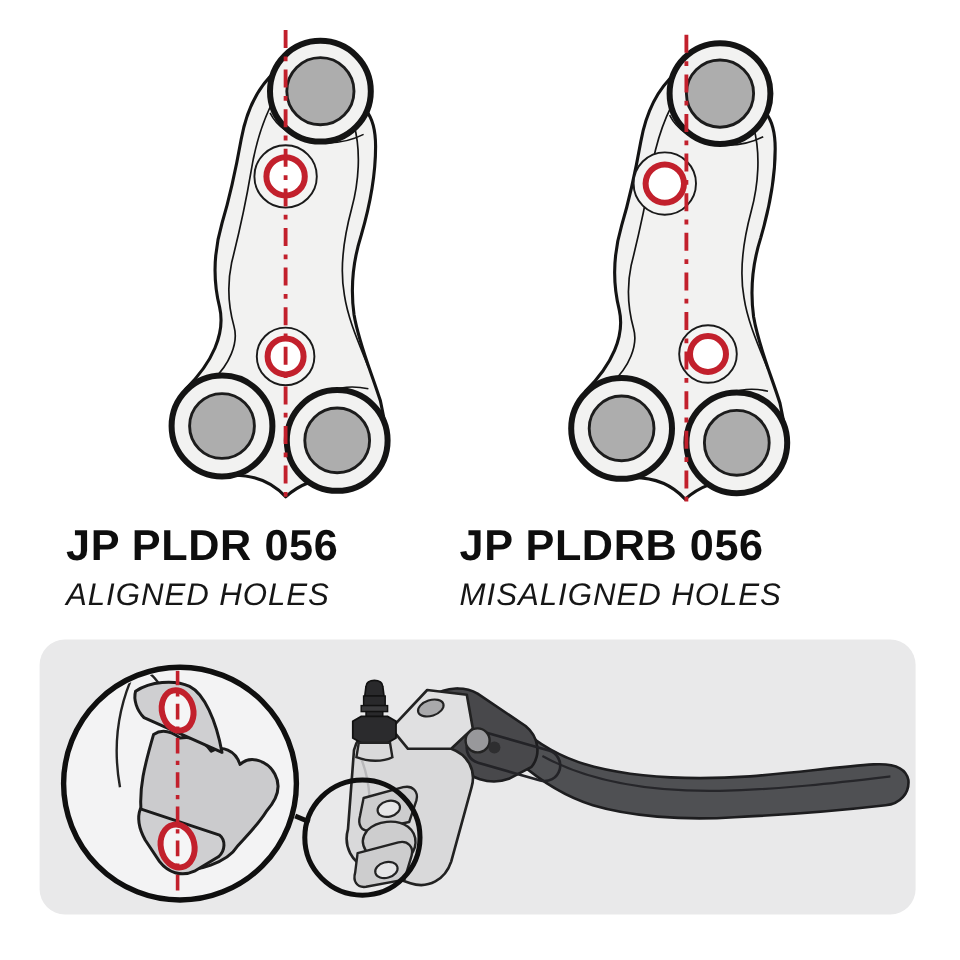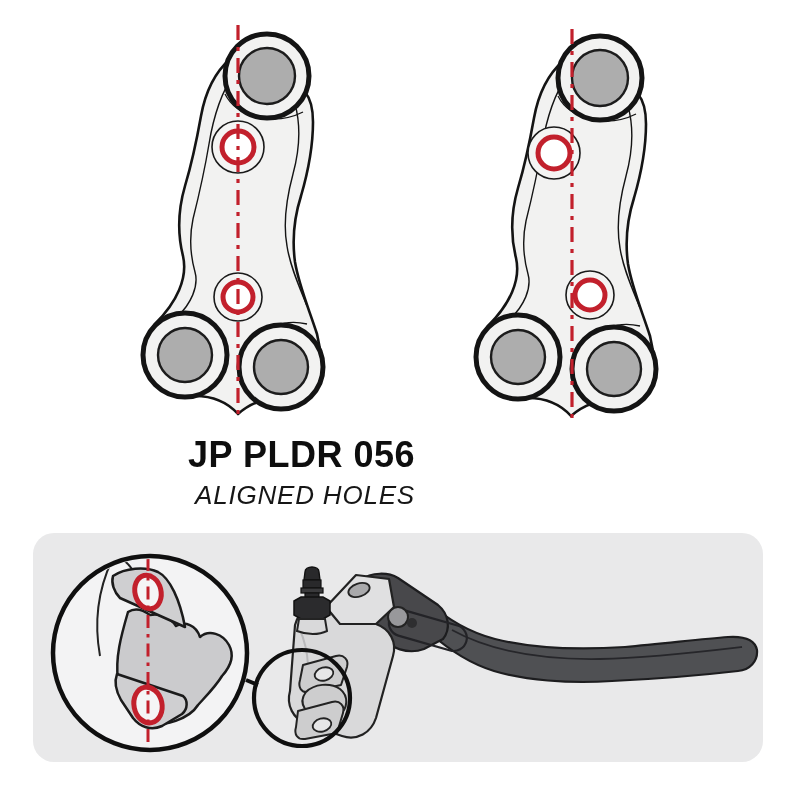--- a/index.html
+++ b/index.html
@@ -1,21 +1,21 @@
 <!DOCTYPE html>
 <html><head>
 <meta charset="utf-8">
 <style>
   html,body{margin:0;padding:0;background:#ffffff;}
   #stage{
     position:relative;width:800px;height:800px;overflow:hidden;
     background:#ffffff;font-family:"Liberation Sans", sans-serif;
   }
   .abs{position:absolute;}
-  .label-block{width:360px;text-align:right;color:#0e0e0e;}
+  .label-block{width:360px;text-align:left;color:#0e0e0e;}
   .product-code{
     font-size:36px;font-weight:bold;letter-spacing:.5px;line-height:1.05;
     font-family:"Liberation Sans", sans-serif;
   }
   .product-variant{
     margin-top:6px;font-size:26px;font-style:italic;font-weight:500;
     letter-spacing:.8px;color:#161616;
   }
   svg{display:block;}
 </style>
@@ -77,20 +77,24 @@
       <circle cx="132" cy="279" r="24" fill="#f4f4f3" stroke="#1a1a1a" stroke-width="1.6"></circle>
       <circle cx="96" cy="137" r="16" fill="#ffffff" stroke="#c2202c" stroke-width="5"></circle>
       <circle cx="132" cy="279" r="15" fill="#ffffff" stroke="#c2202c" stroke-width="5"></circle>
       <path d="M 114,13 V 404" fill="none" stroke="#c2202c" stroke-width="3.2" stroke-dasharray="15 7 4 7"></path>
     </g>
   </svg>
 
   <div class="abs label-block" style="left:55px;top:436px">
     <div class="product-code">JP PLDR 056</div>
     <div class="product-variant">ALIGNED HOLES</div>
+  </div>
+  <div class="abs label-block" style="left:383px;top:436px">
+    <div class="product-code">JP PLDRB 056</div>
+    <div class="product-variant">MISALIGNED HOLES</div>
   </div>
 
   <svg class="abs" style="left:0;top:528px" width="800" height="250" viewBox="0 0 800 250">
 
     <rect x="33" y="5" width="730" height="229" rx="21" fill="#e9e9ea"></rect>
 
     <g>
       <path d="M 381,46
                C 398,52 412,60 428,74
                C 448,92 468,104 495,111

